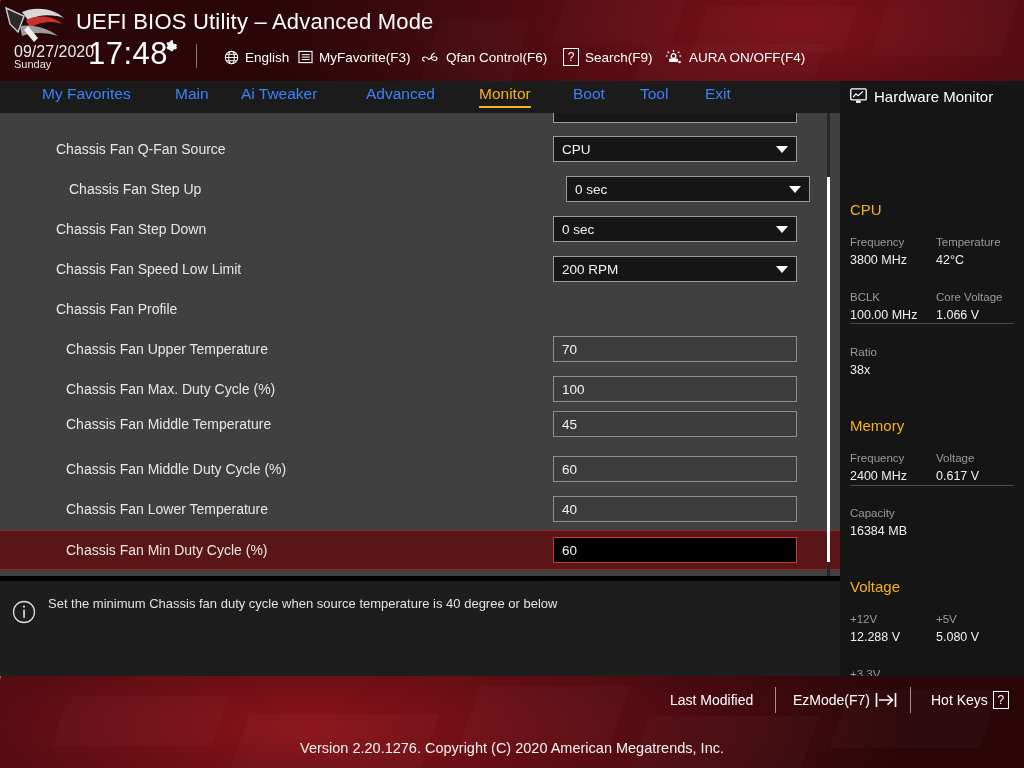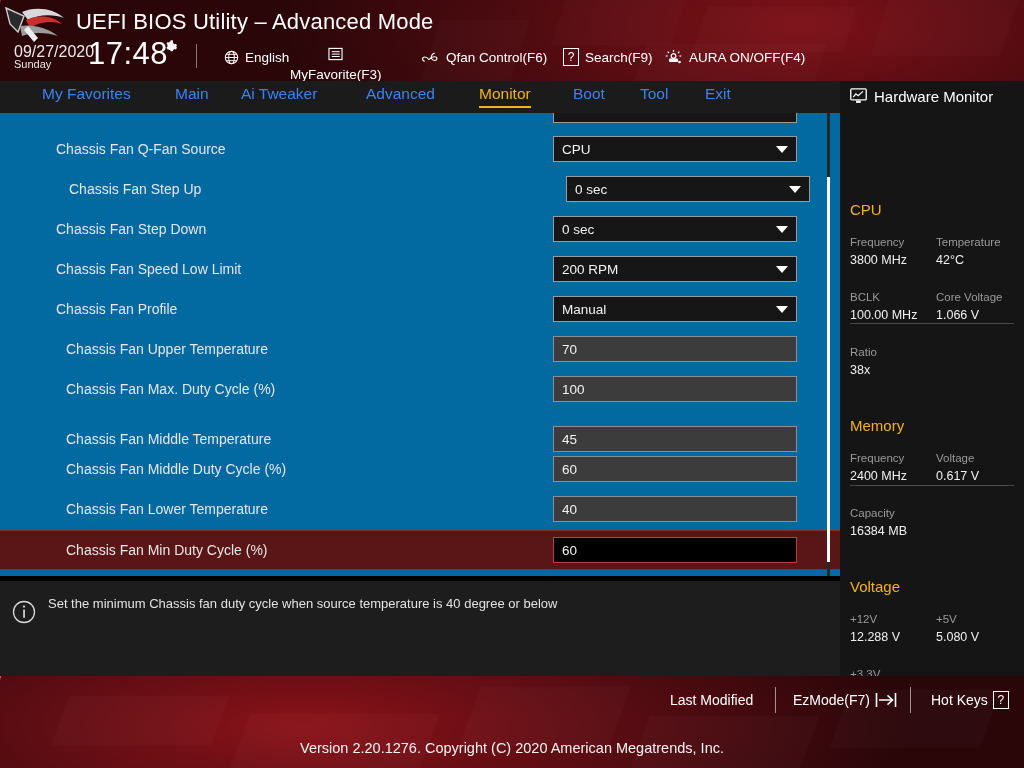--- a/index.html
+++ b/index.html
@@ -61,21 +61,21 @@
   .tab {
     position: absolute; top: 4px;
     font-size: 15.5px; color: #3b82f6; white-space: nowrap;
     padding-bottom: 3px;
   }
   .tab.active { color: #f5b21a; border-bottom: 2px solid #f5b21a; }
 
   
   .main {
     position: absolute; left: 0; top: 113px; width: 840px; height: 463px;
-    background: #0369a1; overflow: hidden;
+    background: #404040; overflow: hidden;
   }
   .row { position: absolute; left: 0; width: 840px; height: 40px; }
   .row.selected { background: #5a1616; border-top:1px solid #8d2a2a; border-bottom:1px solid #8d2a2a;}
   .row-label {
     position: absolute; top: 11px;
     font-size: 14px; color: #e6e6e6; white-space: nowrap;
   }
   .row-label.lvl1 { left: 56px; }
   .row-label.lvl2 { left: 66px; }
 
@@ -216,21 +216,21 @@
       <svg width="15" height="15" viewBox="0 0 16 16">
         <circle cx="8" cy="8" r="6.6" fill="none" stroke="#fff" stroke-width="1.2"></circle>
         <ellipse cx="8" cy="8" rx="3" ry="6.6" fill="none" stroke="#fff" stroke-width="1.1"></ellipse>
         <line x1="1.4" y1="8" x2="14.6" y2="8" stroke="#fff" stroke-width="1.1"></line>
         <line x1="2.4" y1="4.6" x2="13.6" y2="4.6" stroke="#fff" stroke-width="1"></line>
         <line x1="2.4" y1="11.4" x2="13.6" y2="11.4" stroke="#fff" stroke-width="1"></line>
       </svg>
       <span>English</span>
     </div>
 
-    <div class="hdr-item" style="left:290px;flex-direction:column;">
+    <div class="hdr-item" style="left:298px;">
       <svg width="15" height="14" viewBox="0 0 16 15">
         <rect x="1" y="1.5" width="14" height="12" fill="none" stroke="#fff" stroke-width="1.2"></rect>
         <line x1="4" y1="5" x2="12.5" y2="5" stroke="#fff" stroke-width="1.1"></line>
         <line x1="4" y1="7.6" x2="12.5" y2="7.6" stroke="#fff" stroke-width="1.1"></line>
         <line x1="4" y1="10.2" x2="12.5" y2="10.2" stroke="#fff" stroke-width="1.1"></line>
       </svg>
       <span>MyFavorite(F3)</span>
     </div>
 
     <div class="hdr-item" style="left:422px;">
@@ -309,44 +309,38 @@
           <div class="row-label lvl1">Chassis Fan Speed Low Limit</div>
           <div class="ctl">
             <div class="dropdown">
               <span>200 RPM</span>
               <span class="caret"></span>
             </div>
           </div>
         </div>
         <div class="row" style="top: 177px;">
           <div class="row-label lvl1">Chassis Fan Profile</div>
-          <div class="ctl">
-            <div class="dropdown">
-              <span>Manual</span>
-              <span class="caret"></span>
-            </div>
-          </div>
         </div>
         <div class="row" style="top: 217px;">
           <div class="row-label lvl2">Chassis Fan Upper Temperature</div>
           <div class="ctl">
             <div class="textfield">
               <span>70</span>
             </div>
           </div>
         </div>
         <div class="row" style="top: 257px;">
           <div class="row-label lvl2">Chassis Fan Max. Duty Cycle (%)</div>
           <div class="ctl">
             <div class="textfield">
               <span>100</span>
             </div>
           </div>
         </div>
-        <div class="row" style="top: 307px;">
+        <div class="row" style="top: 292px;">
           <div class="row-label lvl2">Chassis Fan Middle Temperature</div>
           <div class="ctl">
             <div class="textfield">
               <span>45</span>
             </div>
           </div>
         </div>
         <div class="row" style="top: 337px;">
           <div class="row-label lvl2">Chassis Fan Middle Duty Cycle (%)</div>
           <div class="ctl">

